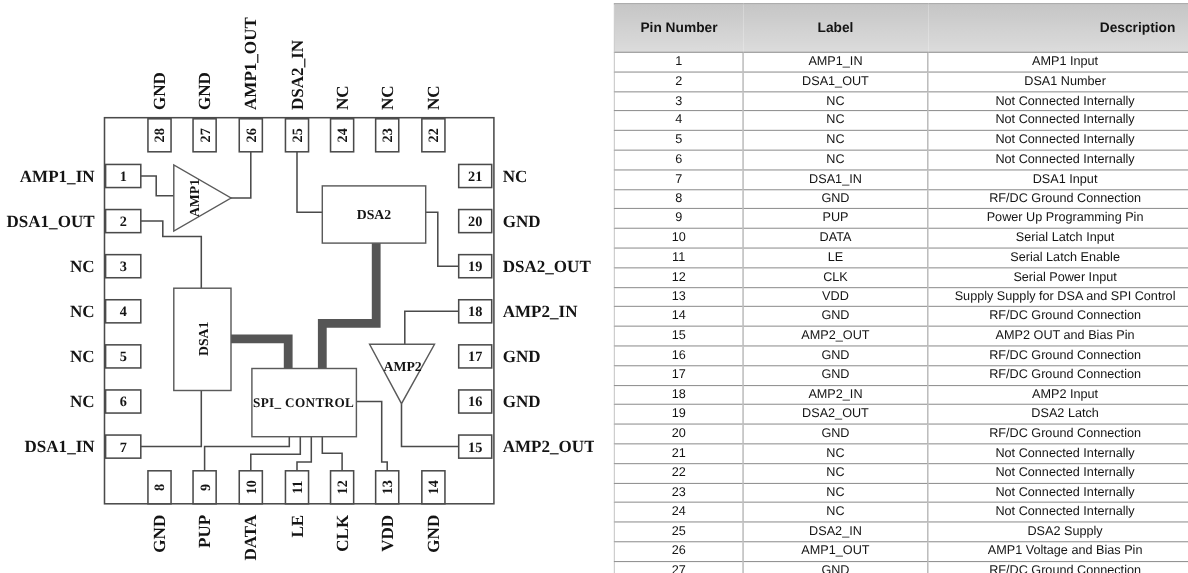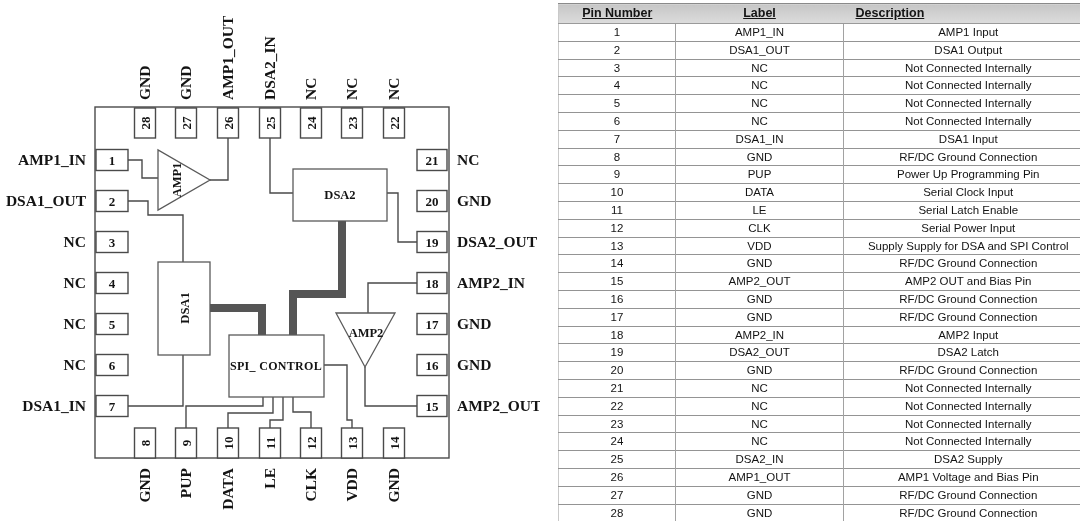--- a/index.html
+++ b/index.html
@@ -23,22 +23,22 @@
   .pin-label{font:600 15.5px "Liberation Serif",serif;}
   .blk-label{font:600 12.5px "Liberation Serif",serif;}
   .spi-label{font:600 12px "Liberation Serif",serif;letter-spacing:.3px;}
 
   
   table.pin-table{border-collapse:collapse;table-layout:fixed;
     margin:3px 0 0 18px;width:522px;font-size:11.5px;line-height:1.1;}
   .pin-table col.c1{width:117px;} .pin-table col.c2{width:168px;} .pin-table col.c3{width:237px;}
   .pin-table th{height:19px;background:linear-gradient(#c6c6c6,#dcdcdc);
     border-top:1.5px solid #8a8a8a;border-bottom:1px solid #9a9a9a;
-    font-size:12.5px;font-weight:bold;padding:0;text-align:center;text-decoration:underline;}
-  .pin-table th.c-desc{text-align:left;padding-left:12px;}
+    font-size:12.5px;font-weight:bold;padding:12px;text-align:center;}
+  .pin-table th.c-desc{text-align:right;padding-left:12px;}
   .pin-table td{height:16.8px;padding:0;border-top:1px solid var(--tbl-border);
     white-space:nowrap;overflow:hidden;}
   .pin-table tbody tr:first-child td{border-top:1px solid #bfbfbf;}
   .pin-table td.c-num{text-align:center;}
   .pin-table td.c-label{text-align:center;border-left:1px solid #a2a2a2;}
   .pin-table td.c-desc{text-align:center;padding-left:12px;border-left:1px solid #a2a2a2;}
   .pin-table tr{border-left:1px solid #c9c9c9;}
 </style>
 </head>
 <body>
@@ -176,21 +176,21 @@
       </thead>
       <tbody id="pin-rows">
           <tr>
             <td class="c-num">1</td>
             <td class="c-label">AMP1_IN</td>
             <td class="c-desc">AMP1 Input</td>
           </tr>
           <tr>
             <td class="c-num">2</td>
             <td class="c-label">DSA1_OUT</td>
-            <td class="c-desc">DSA1 Output</td>
+            <td class="c-desc">DSA1 Number</td>
           </tr>
           <tr>
             <td class="c-num">3</td>
             <td class="c-label">NC</td>
             <td class="c-desc">Not Connected Internally</td>
           </tr>
           <tr>
             <td class="c-num">4</td>
             <td class="c-label">NC</td>
             <td class="c-desc">Not Connected Internally</td>
@@ -216,21 +216,21 @@
             <td class="c-desc">RF/DC Ground Connection</td>
           </tr>
           <tr>
             <td class="c-num">9</td>
             <td class="c-label">PUP</td>
             <td class="c-desc">Power Up Programming Pin</td>
           </tr>
           <tr>
             <td class="c-num">10</td>
             <td class="c-label">DATA</td>
-            <td class="c-desc">Serial Clock Input</td>
+            <td class="c-desc">Serial Latch Input</td>
           </tr>
           <tr>
             <td class="c-num">11</td>
             <td class="c-label">LE</td>
             <td class="c-desc">Serial Latch Enable</td>
           </tr>
           <tr>
             <td class="c-num">12</td>
             <td class="c-label">CLK</td>
             <td class="c-desc">Serial Power Input</td>

